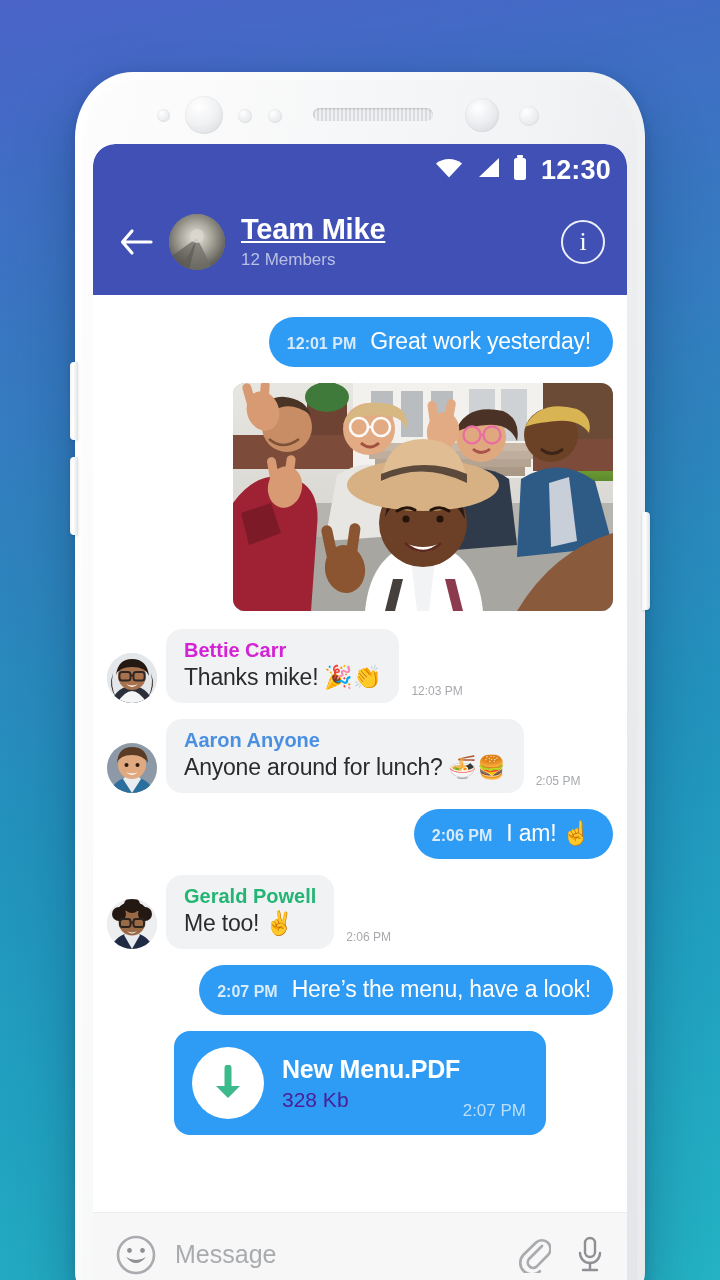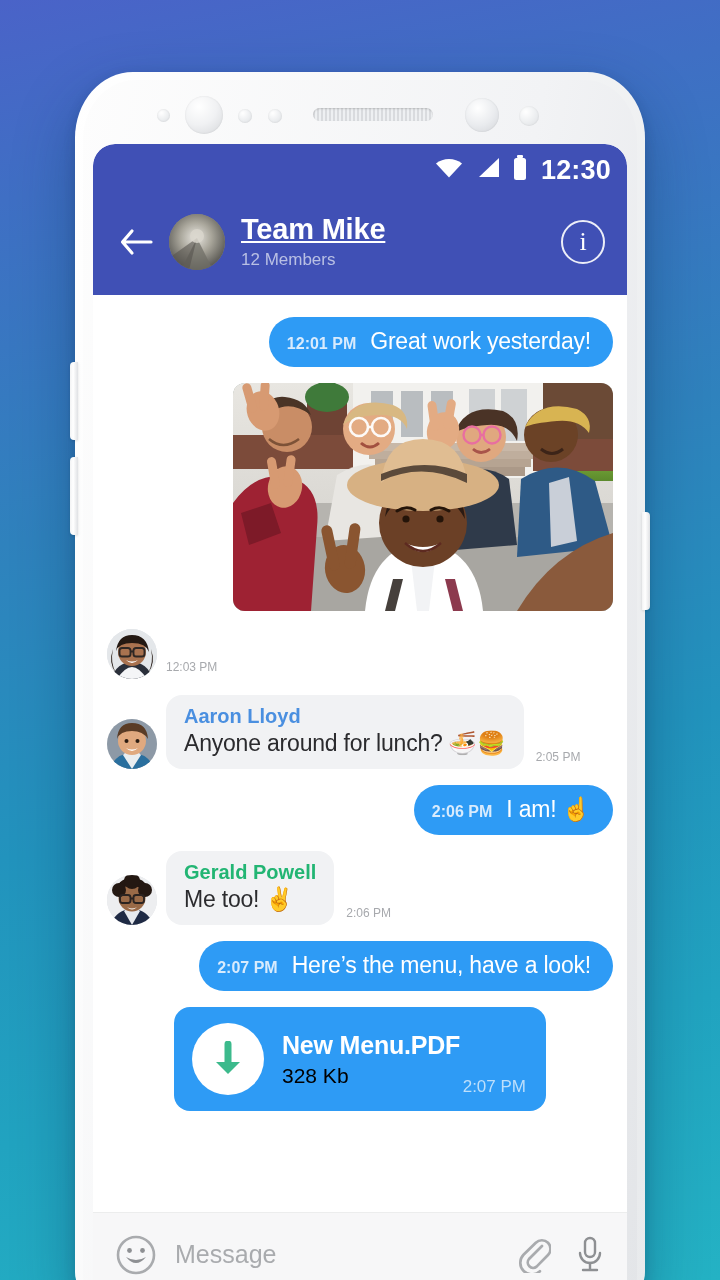--- a/index.html
+++ b/index.html
@@ -276,21 +276,21 @@
   }
   #file-meta { flex: 1 1 auto; min-width: 0; }
   #file-name {
     color: #ffffff;
     font-size: 25px;
     font-weight: bold;
     letter-spacing: -.2px;
     line-height: 1.2;
   }
   #file-size {
-    color: #000000;
+    color: #4c1d95;
     font-size: 21px;
     margin-top: 4px;
   }
   #file-time {
     position: absolute;
     right: 20px; bottom: 14px;
     color: #bddffb;
     font-size: 17px;
   }
 
@@ -539,40 +539,44 @@
             <path d="M44 20 q3 14 -3 24 q8 -10 3 -24Z" fill="#231812"></path>
             <g stroke="#2e2724" stroke-width="1.9" fill="none">
               <rect x="12.5" y="19" width="11" height="8.5" rx="2.6"></rect>
               <rect x="26.5" y="19" width="11" height="8.5" rx="2.6"></rect>
               <path d="M23.5 22.5 h3"></path>
             </g>
             <path d="M19 31 q6 6 12 0 q-6 3 -12 0Z" fill="#ffffff"></path>
           </svg>
         </div>
         <div class="in-wrap">
+          <div class="bubble-in">
+            <div class="sender" style="color:#d423d4">Bettie Carr</div>
+            <div class="text">Thanks mike! 🎉👏</div>
+          </div>
           <span class="time-out">12:03 PM</span>
         </div>
       </div>
 
       <div class="row in">
         <div class="avatar">
           <svg width="50" height="50" viewBox="0 0 50 50">
             <rect width="50" height="50" fill="#8d99a6"></rect>
             <path d="M2 50 q7 -16 23 -16 q16 0 23 16Z" fill="#2a6f9e"></path>
             <path d="M16 36 l9 14 l9 -14 l-4 -4 l-10 0Z" fill="#e9edf0"></path>
             <circle cx="25" cy="22" r="14" fill="#e0a97f"></circle>
             <path d="M10 20 q1 -16 15 -16 q15 0 16 16 q-5 -8 -16 -8 q-12 0 -15 8Z" fill="#5a3c26"></path>
             <circle cx="19.5" cy="22" r="2" fill="#2b1c12"></circle>
             <circle cx="30.5" cy="22" r="2" fill="#2b1c12"></circle>
             <path d="M19 29 q6 6 12 0 q-6 3 -12 0Z" fill="#ffffff"></path>
           </svg>
         </div>
         <div class="in-wrap">
           <div class="bubble-in">
-            <div class="sender" style="color:#4a8fe0">Aaron Lloyd</div>
+            <div class="sender" style="color:#4a8fe0">Aaron Anyone</div>
             <div class="text">Anyone around for lunch? 🍜🍔</div>
           </div>
           <span class="time-out">2:05 PM</span>
         </div>
       </div>
 
       <div class="row out">
         <div class="bubble-out">
           <span class="time">2:06 PM</span>
           <span class="text">I am! ☝️</span>

